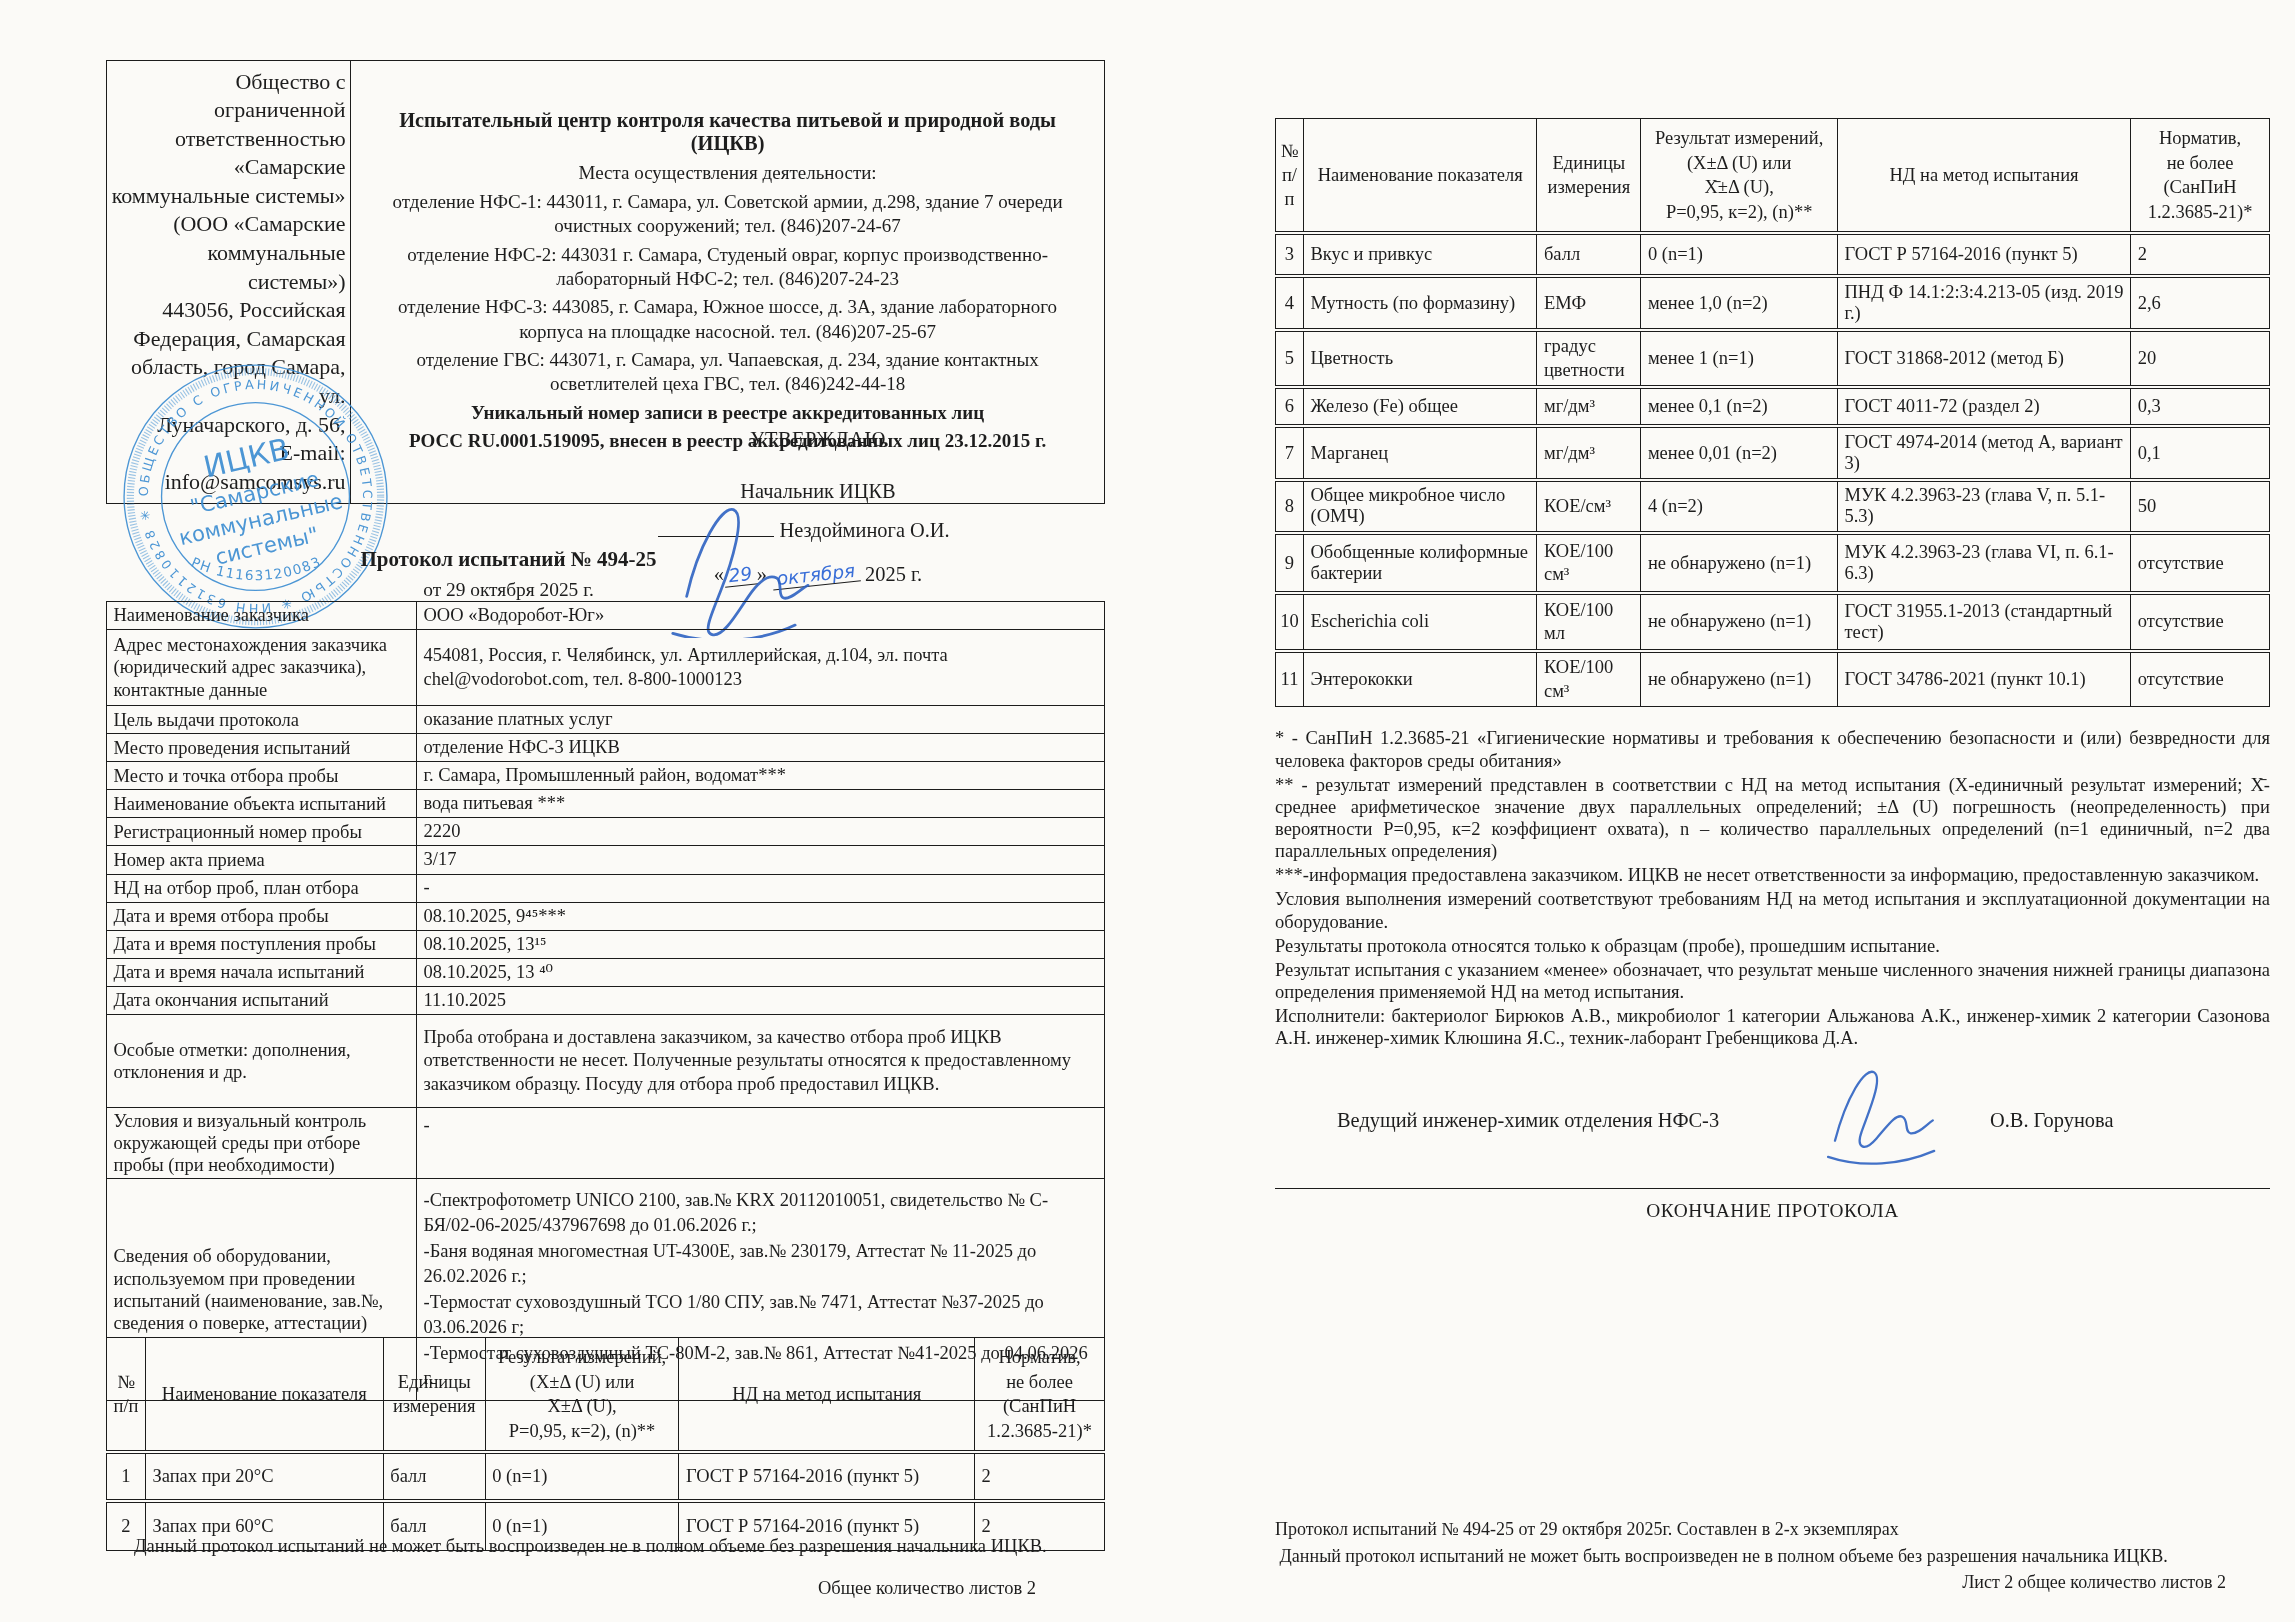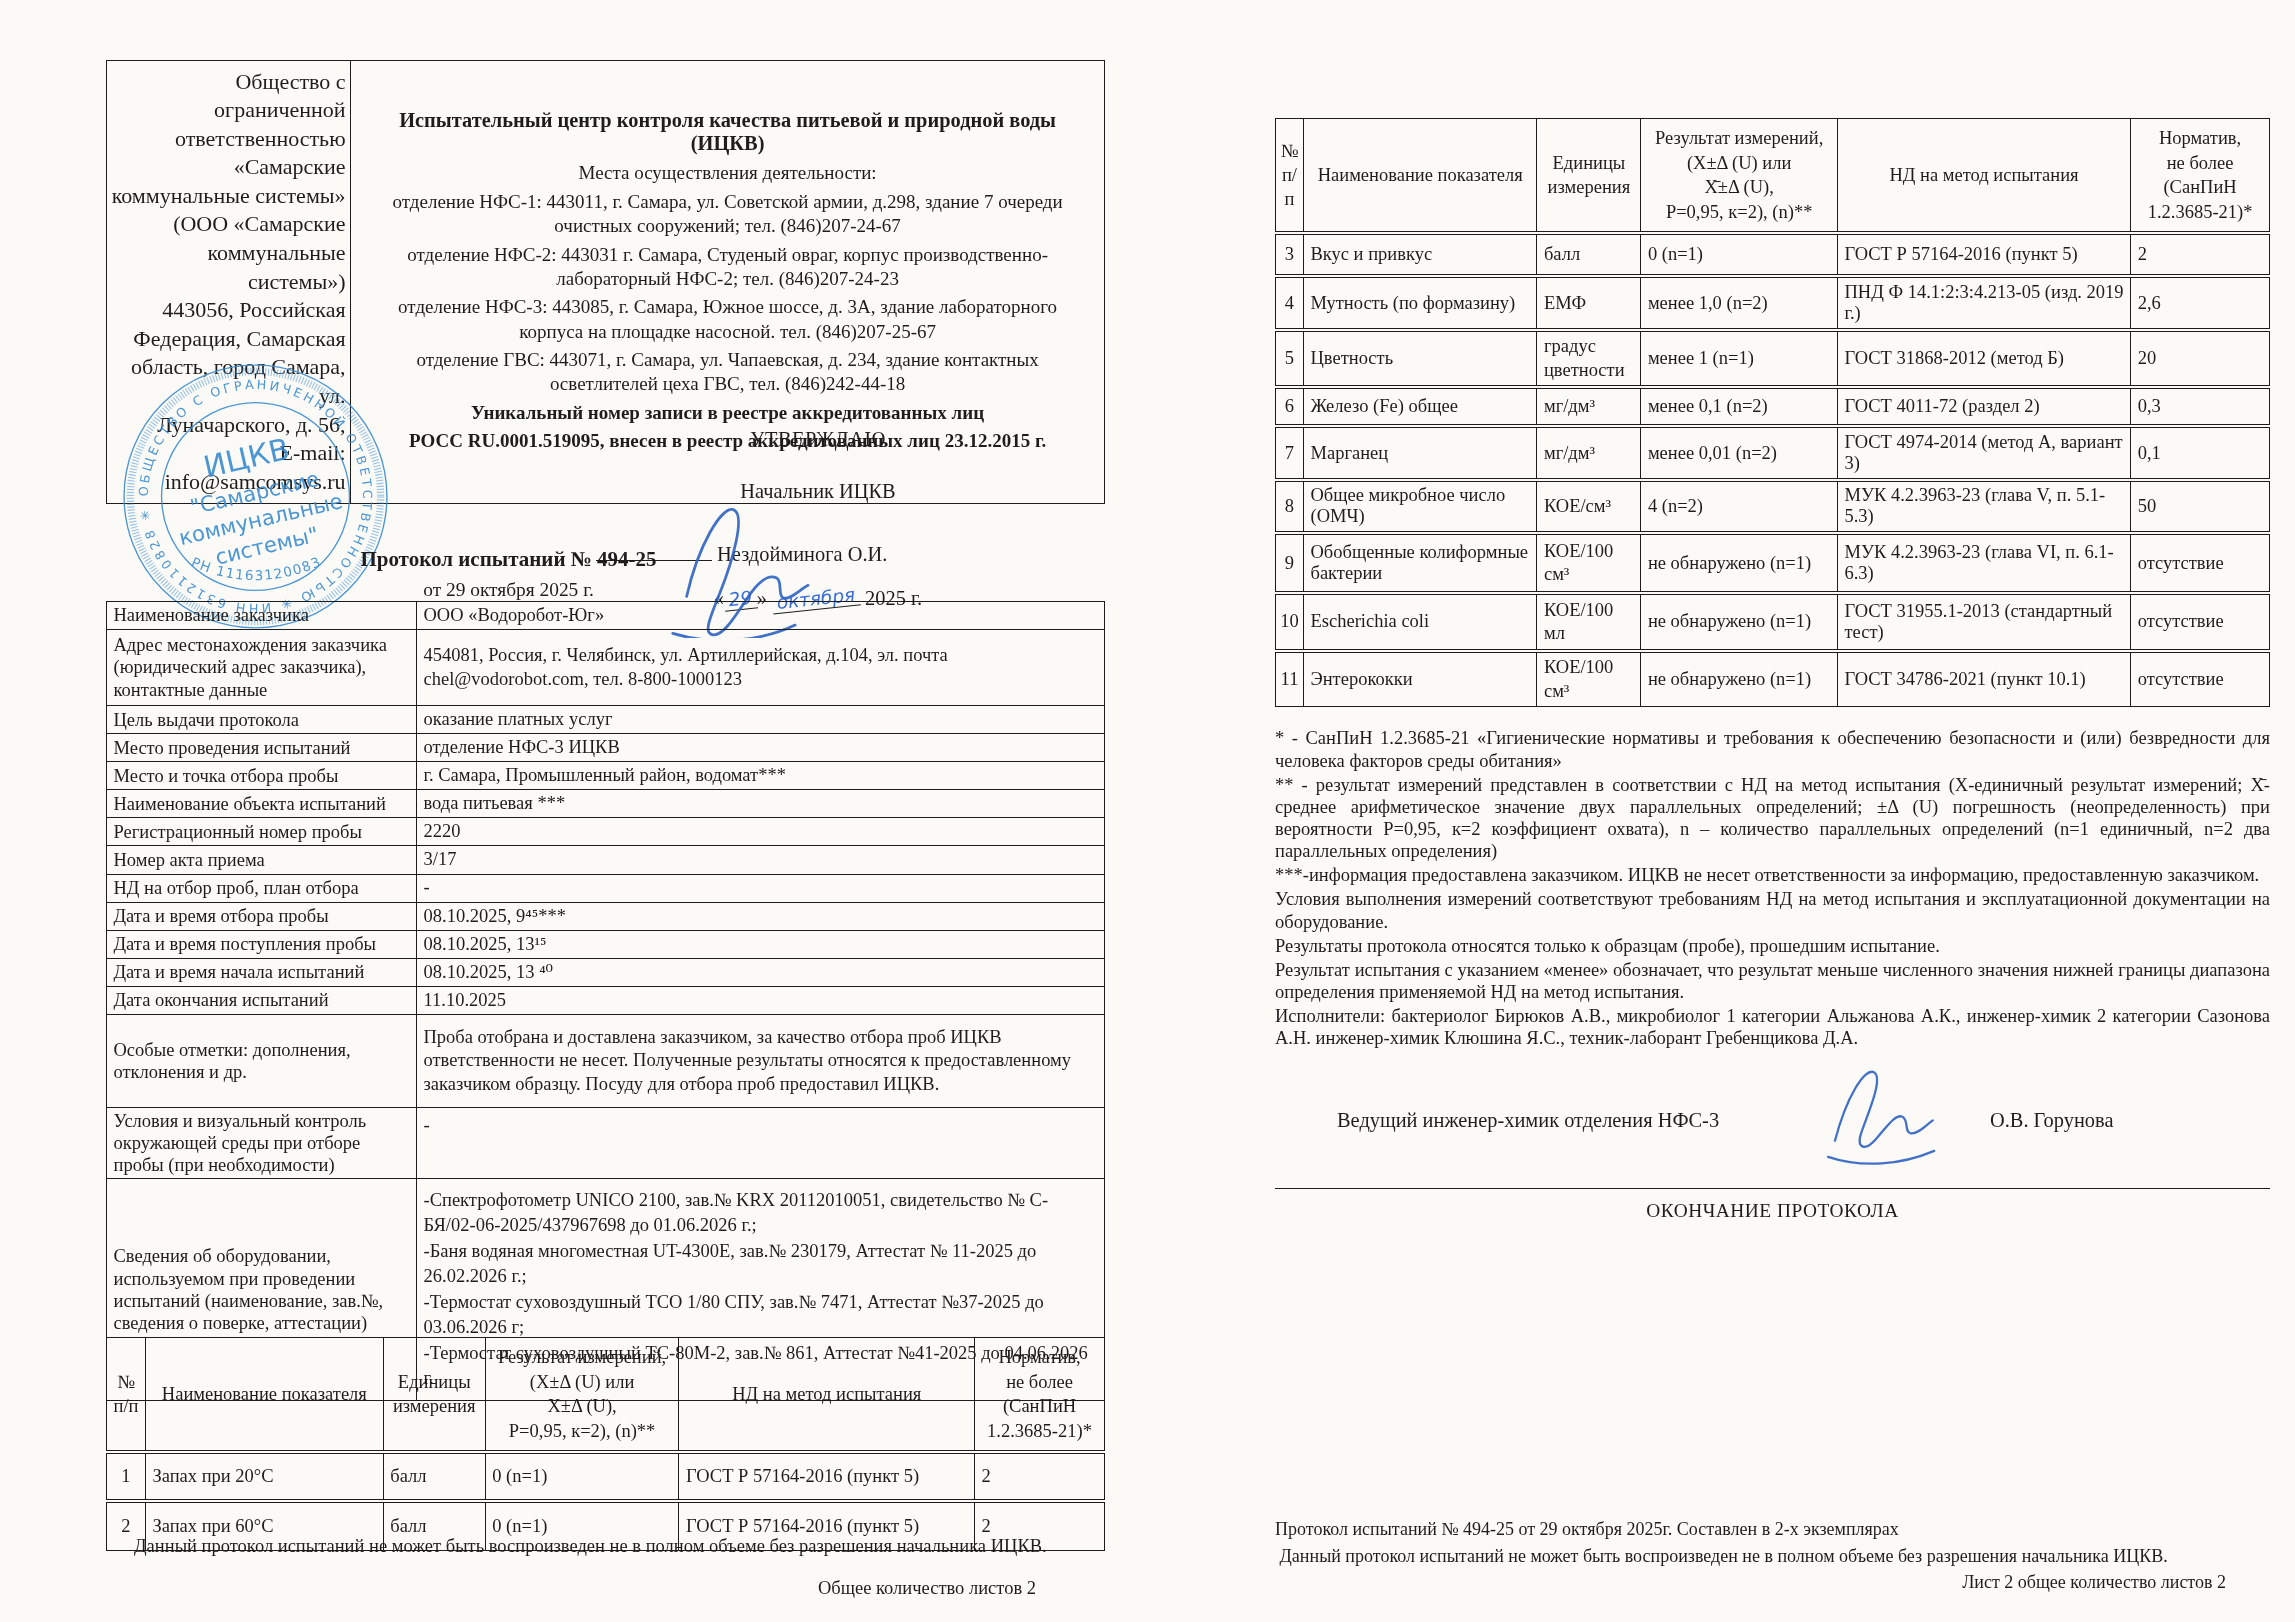--- a/index.html
+++ b/index.html
@@ -25,21 +25,21 @@
   .stamp text{fill:#3e8ed2;font-family:"DejaVu Sans",sans-serif;}
   .stamp .ring{font-size:28px;letter-spacing:4px;}
   .stamp .big{font-size:66px;}
   .stamp .mid{font-size:47px;}
   .stamp .arc{font-size:30px;letter-spacing:3px;}
 
   
   .approve{position:absolute;left:490px;top:368px;width:444px;font-size:20.4px;}
   .a-line1{text-align:center;letter-spacing:0.5px;}
   .a-line2{text-align:center;margin-top:29px;}
-  .a-name{margin-top:40px;text-align:left;padding-right:28px;}
+  .a-name{margin-top:16px;text-align:center;padding-right:28px;}
   .sig-underline{display:inline-block;width:116px;border-bottom:1.4px solid #1d1d1d;}
   .a-date{margin-top:21px;text-align:center;}
   .hand{font-family:"DejaVu Sans",sans-serif;font-style:italic;color:#3a6fd8;
         display:inline-block;transform:rotate(-6deg);font-size:18.5px;padding:0 4.6px;}
   .u{border-bottom:1.4px solid #1d1d1d;}
   .approve-sig{position:absolute;left:51px;top:53px;pointer-events:none;}
 
   
   .doc-title{position:absolute;top:487px;width:100%;text-align:center;transform:translateX(-97px);}
   .t1{font-weight:bold;font-size:21px;}

